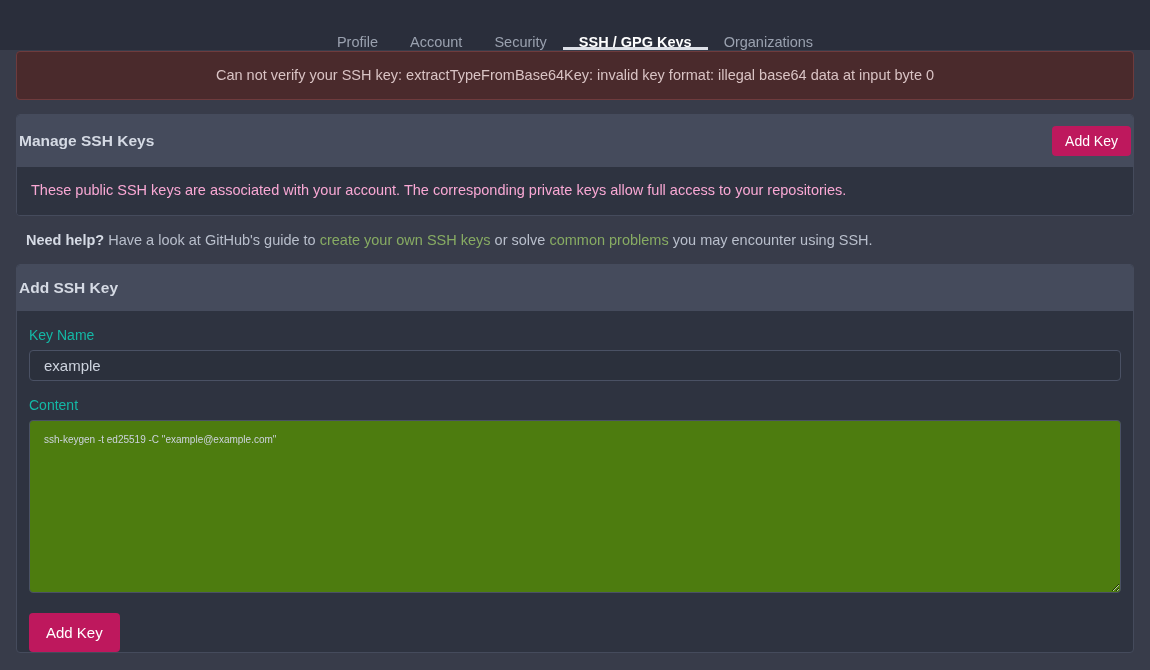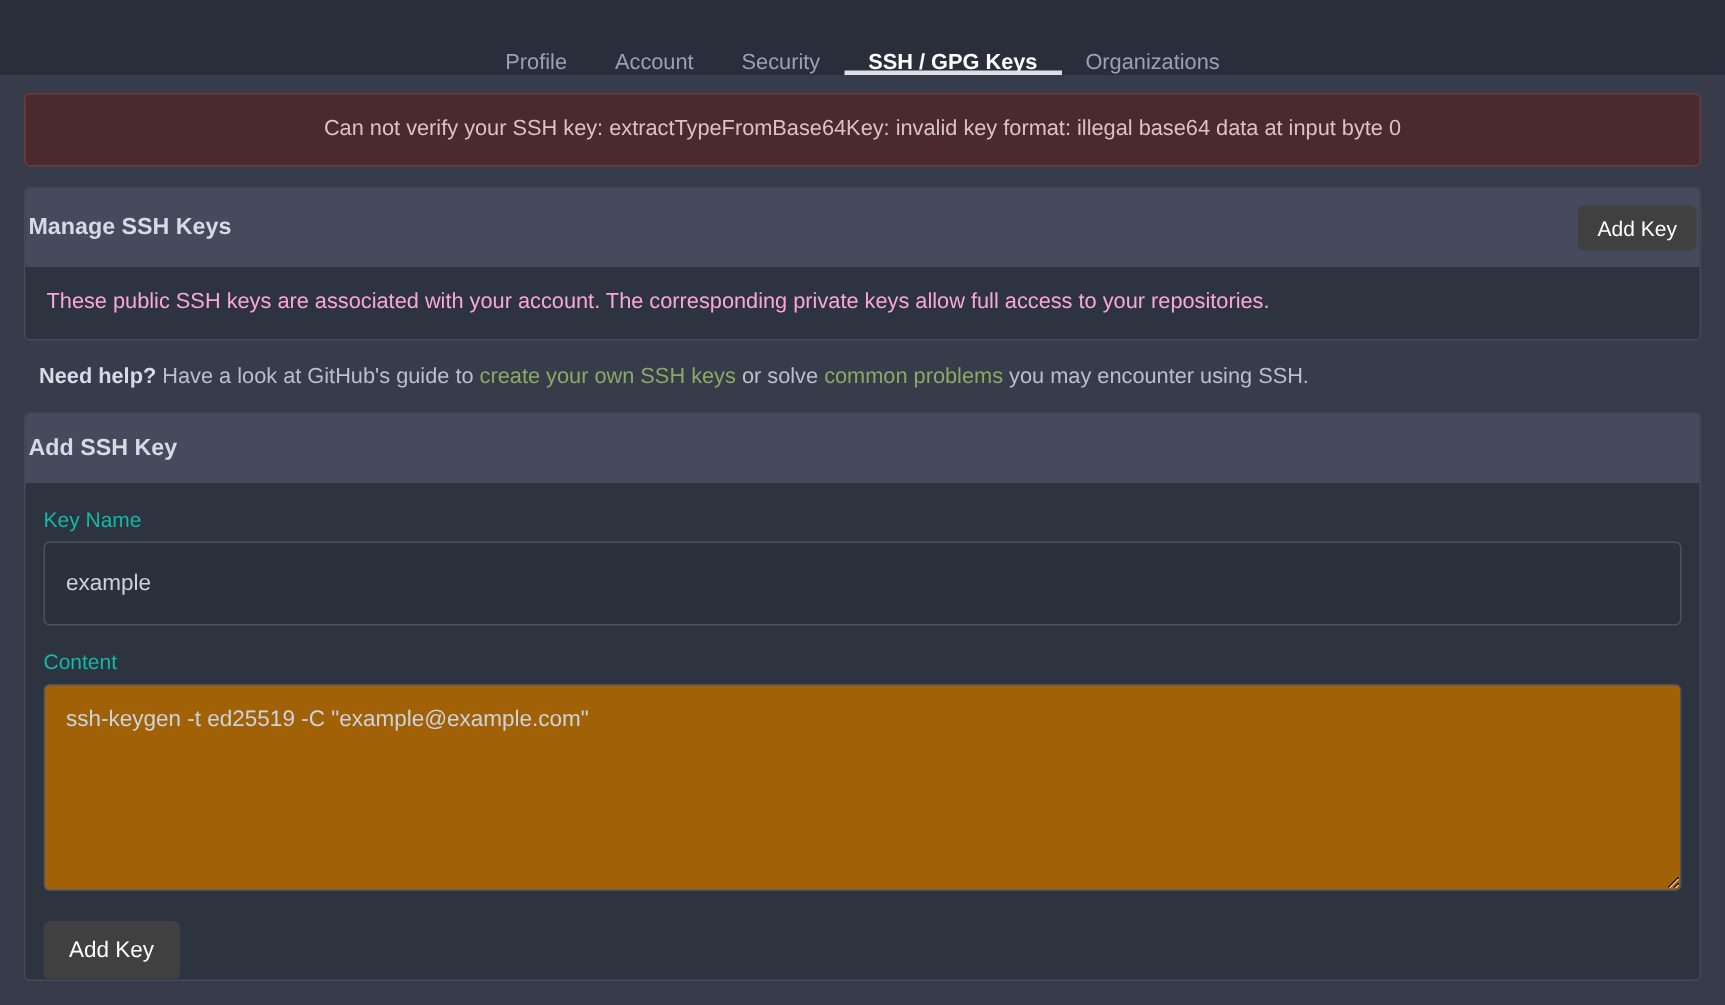--- a/index.html
+++ b/index.html
@@ -54,21 +54,21 @@
     background: #dcdfe6;
   }
 
   
   .page {
     padding: 0 16px;
   }
 
   
   .alert {
-    margin-top: 12px;
+    margin-top: 1px;
     background: #4a2a2c;
     border: 1px solid #6e3b3d;
     border-radius: 4px;
     color: #d9c3c4;
     text-align: center;
     padding: 14px 12px;
     font-size: 14.5px;
     line-height: 1.3;
   }
 
@@ -96,21 +96,21 @@
   .panel-body {
     background: #2e3340;
     padding: 14px;
     font-size: 14.5px;
     color: #f9a8d4;
     line-height: 1.35;
   }
 
   
   .btn-green {
-    background: #404040;
+    background: #be185d;
     border: none;
     border-radius: 4px;
     color: #ffffff;
     font-family: "Liberation Sans", sans-serif;
     font-size: 14px;
     padding: 7px 13px;
     cursor: pointer;
     line-height: 1.15;
   }
   .btn-green.large {
@@ -146,31 +146,31 @@
   .text-input {
     width: 100%;
     background: #2b303c;
     border: 1px solid #4a5164;
     border-radius: 4px;
     color: #cdd3de;
     font-family: "Liberation Sans", sans-serif;
     font-size: 15px;
     padding: 10px 14px;
     outline: none;
-    height: 56px;
+    height: 31px;
   }
   .text-area {
     width: 100%;
-    height: 138px;
-    background: #a16207;
+    height: 173px;
+    background: #4d7c0f;
     border: 1px solid #4a5164;
     border-radius: 4px;
     color: #cdd3de;
     font-family: "Liberation Sans", sans-serif;
-    font-size: 15px;
+    font-size: 10px;
     padding: 12px 14px;
     outline: none;
     resize: vertical;
     line-height: 1.4;
     display: block;
   }
   .submit-row { padding-top: 4px; }
 </style>
 </head>
 <body>

